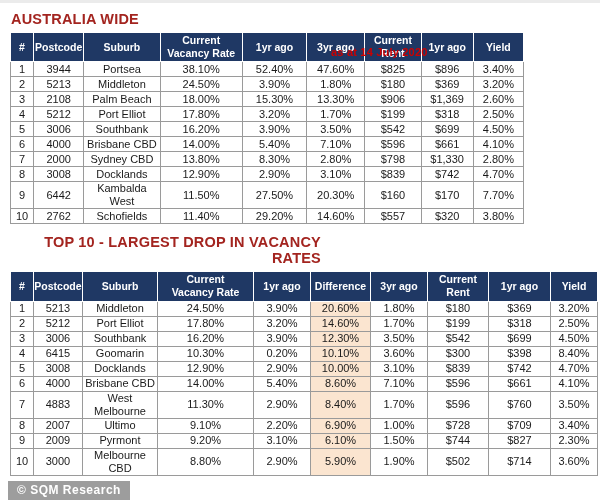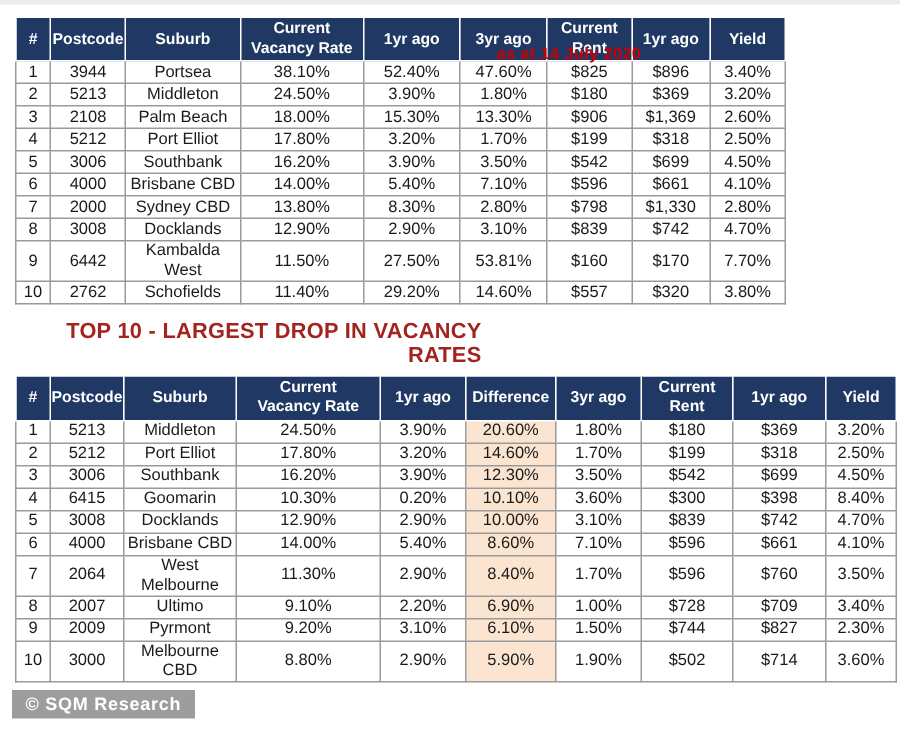--- a/index.html
+++ b/index.html
@@ -52,20 +52,21 @@
     font-size:12px; font-weight:bold; letter-spacing:0.5px;
   }
 </style>
 </head>
 <body>
 
 <div class="page">
   <div class="topstrip"></div>
 
   <div class="titles">
+    <div class="title-line">AUSTRALIA WIDE</div>
     <div class="title-line title-line2-row">
       <span class="asat">as at 14 July 2020</span>
     </div>
   </div>
 
   <table id="t1">
     <colgroup>
       <col style="width:23px">
         <col style="width:50px">
         <col style="width:76px">
@@ -180,21 +181,21 @@
           <td>$742</td>
           <td>4.70%</td>
         </tr>
         <tr>
           <td>9</td>
           <td>6442</td>
           <td>Kambalda
 West</td>
           <td>11.50%</td>
           <td>27.50%</td>
-          <td>53.81%</td>
+          <td>20.30%</td>
           <td>$160</td>
           <td>$170</td>
           <td>7.70%</td>
         </tr>
         <tr>
           <td>10</td>
           <td>2762</td>
           <td>Schofields</td>
           <td>11.40%</td>
           <td>29.20%</td>
@@ -305,21 +306,21 @@
           <td>14.00%</td>
           <td>5.40%</td>
           <td class="hl">8.60%</td>
           <td>7.10%</td>
           <td>$596</td>
           <td>$661</td>
           <td>4.10%</td>
         </tr>
         <tr>
           <td>7</td>
-          <td>2064</td>
+          <td>4883</td>
           <td>West
 Melbourne</td>
           <td>11.30%</td>
           <td>2.90%</td>
           <td class="hl">8.40%</td>
           <td>1.70%</td>
           <td>$596</td>
           <td>$760</td>
           <td>3.50%</td>
         </tr>

